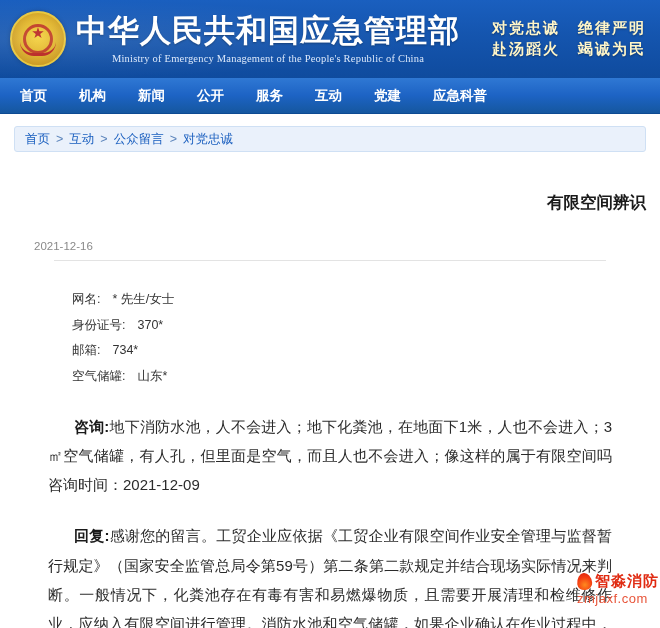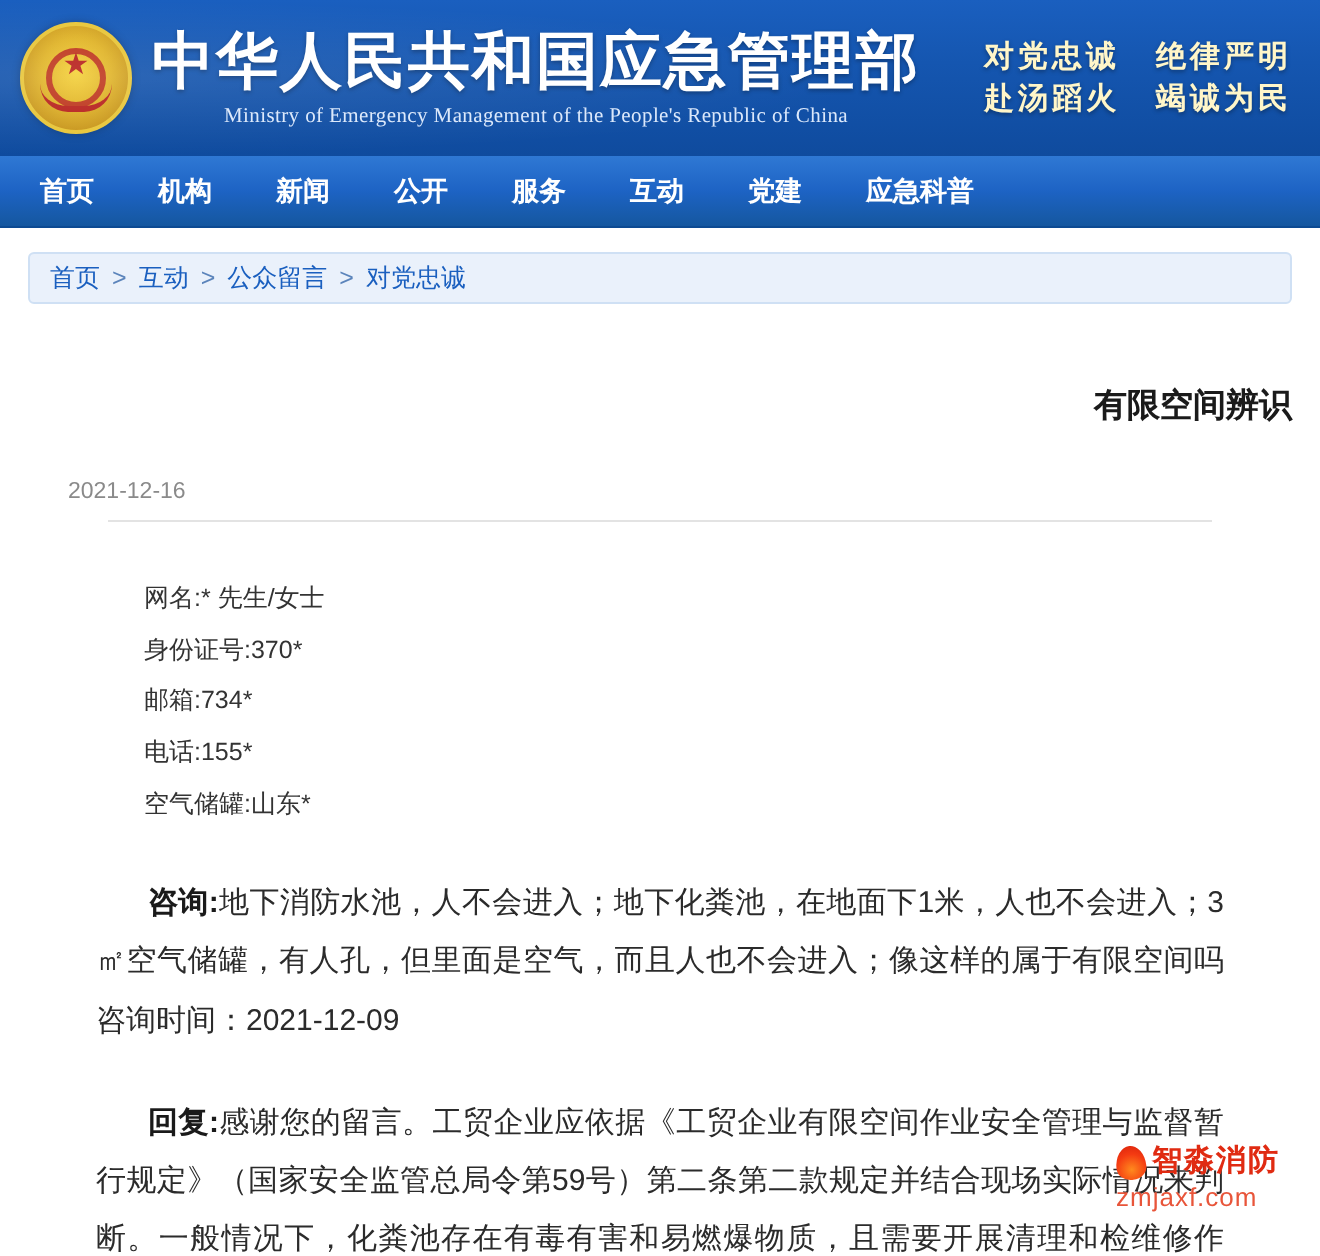--- a/index.html
+++ b/index.html
@@ -143,38 +143,38 @@
     border-top: 1px solid #e3e3e3;
   }
 
   .fields {
     margin: 26px 0 0 58px;
     font-size: 12.5px;
     color: #333;
     line-height: 2.05;
   }
   .fields .row .label { color: #333; }
-  .fields .row .value { color: #333; }
+  .fields .row .value { color: #333; margin-left: 12px; }
 
   .section {
     margin: 22px 34px 0 34px;
     font-size: 15px;
     color: #2b2b2b;
     line-height: 1.95;
     text-align: justify;
   }
   .section .lead { font-weight: 700; color: #1a1a1a; }
   .section.q { text-indent: 0; }
   .q-inner { text-indent: 26px; }
   .a-inner { text-indent: 26px; }
 
   
   .watermark {
     position: absolute;
-    right: 20px;
+    right: 1px;
     bottom: 22px;
     text-align: left;
     line-height: 1.05;
     user-select: none;
   }
   .wm-top { display:flex; align-items:center; }
   .wm-flame {
     width: 15px; height: 17px; margin-right: 3px;
     background: radial-gradient(circle at 50% 70%, #ff8a1e 0%, #f43b12 55%, #d8210c 100%);
     border-radius: 50% 50% 48% 48% / 62% 62% 38% 38%;
@@ -244,23 +244,20 @@
       <div class="row">
         <span class="label">网名:</span><span class="value">* 先生/女士</span>
       </div>
       <div class="row">
         <span class="label">身份证号:</span><span class="value">370*</span>
       </div>
       <div class="row">
         <span class="label">邮箱:</span><span class="value">734*</span>
       </div>
       <div class="row">
-        <span class="label">电话:</span><span class="value">155*</span>
-      </div>
-      <div class="row">
         <span class="label">空气储罐:</span><span class="value">山东*</span>
       </div>
     </div>
 
     <div class="section q">
       <div class="q-inner">
         <span class="lead">咨询:</span><span>地下消防水池，人不会进入；地下化粪池，在地面下1米，人也不会进入；3㎡空气储罐，有人孔，但里面是空气，而且人也不会进入；像这样的属于有限空间吗  咨询时间：2021-12-09</span>
       </div>
     </div>
 

